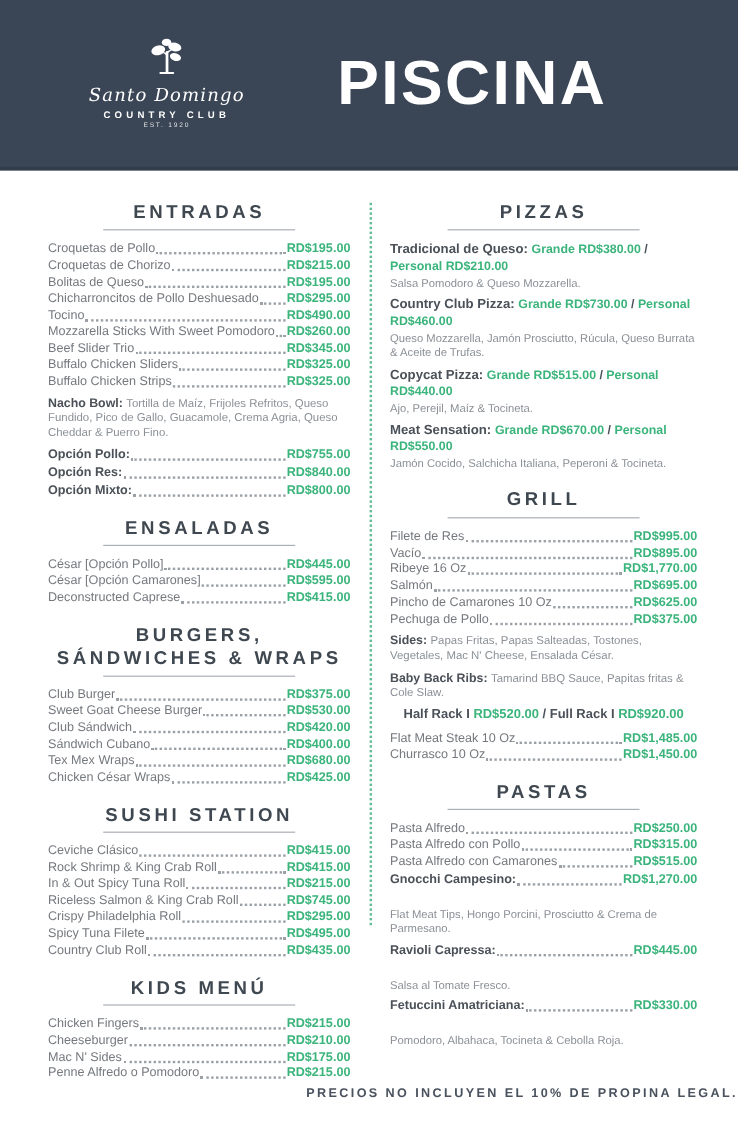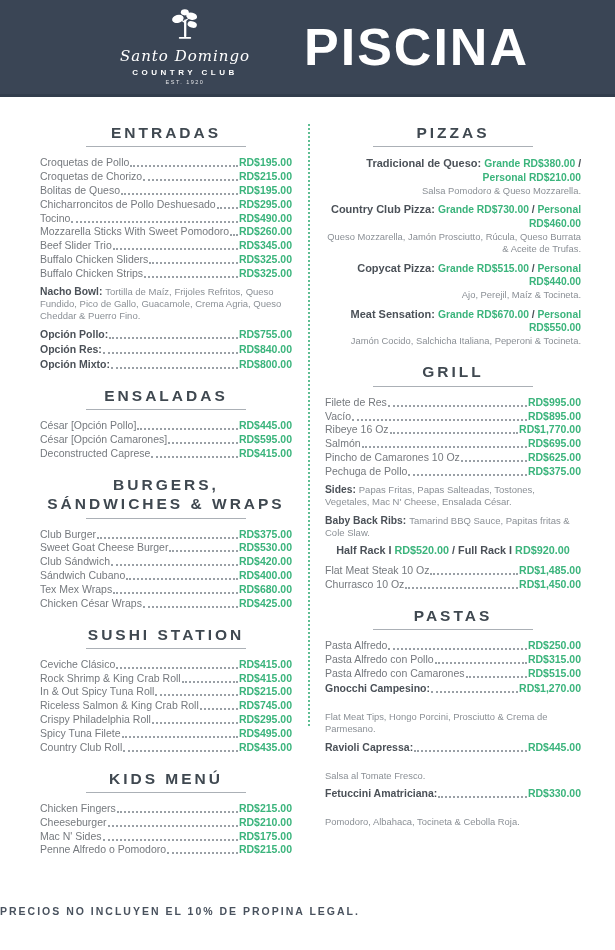--- a/index.html
+++ b/index.html
@@ -6,24 +6,23 @@
   html, body { margin: 0; padding: 0; }
   body {
     width: 615px; height: 950px; overflow: hidden;
     background: #ffffff;
     font-family: "Liberation Sans", sans-serif;
   }
   .page { position: relative; width: 615px; height: 950px; background: #fff; }
 
   
   header {
-    height: 97px; background: #3A4555;
+    height: 142px; background: #3A4555;
     display: flex; align-items: center;
     border-bottom: 3px solid #323d4c;
-    padding-left: 46px;
   }
   .logo { width: 150px; margin-left: 64px; text-align: center; color: #fff; line-height: 1; }
   .logo-tree svg { display: block; margin: 0 auto; }
   .logo-script {
     font-family: "DejaVu Serif", serif; font-style: italic;
     font-size: 15px; letter-spacing: 1px; margin-top: 3px; white-space: nowrap;
   }
   .logo-club { font-size: 8px; letter-spacing: 3.5px; font-weight: bold; margin-top: 5px; }
   .logo-est  { font-size: 5.5px; letter-spacing: 1.5px; margin-top: 3px; opacity: .85; }
   h1.menu-title {
@@ -58,29 +57,29 @@
   
   .note { font-size: 9.5px; color: #8b9096; line-height: 1.3; margin: 5px 0; }
   .note .nlabel { font-weight: bold; color: #4b5158; font-size: 10.3px; }
 
   
   .parts-line { text-align: center; font-size: 10.8px; font-weight: bold; margin: 1px 0 8px; }
   .parts-line .dark  { color: #4b5158; }
   .parts-line .green { color: #3bb47c; }
 
   
-  .pizza { text-align: right; margin-bottom: 5px; }
+  .pizza { text-align: left; margin-bottom: 5px; }
   .pizza-title { font-size: 10.3px; line-height: 1.3; }
   .pizza-title .pname { font-weight: bold; color: #4b5158; font-size: 11px; }
   .pizza-title .green { color: #3bb47c; font-weight: bold; }
   .pizza-title .dark  { color: #4b5158; font-weight: bold; }
   .pizza-desc { font-size: 9.4px; color: #8b9096; line-height: 1.3; margin-top: 1px; }
 
   footer {
-    position: absolute; left: 0; right: 0; bottom: 33px; text-align: left;
+    position: absolute; left: 0; right: 0; bottom: 33px; text-align: right;
     font-size: 10.5px; font-weight: bold; letter-spacing: 2px; color: #49525e;
   }
 </style>
 </head>
 <body>
 
 <div class="page">
 
   <header>
     <div class="logo">

